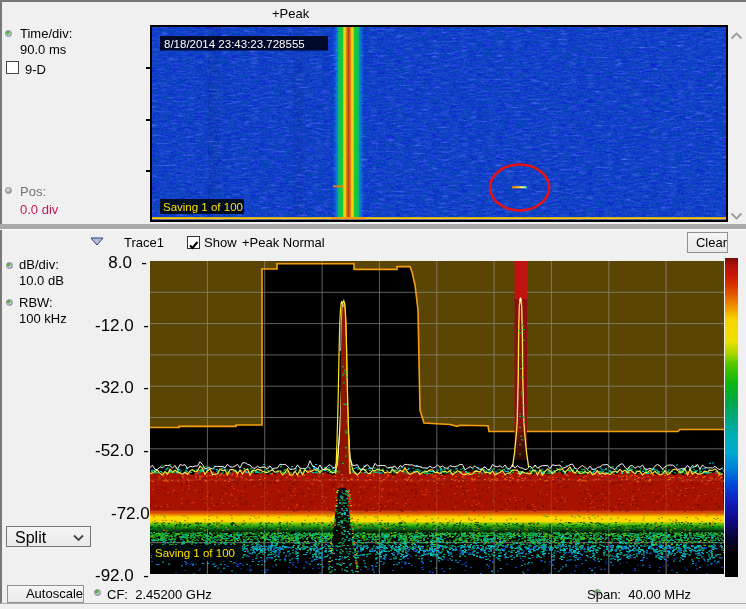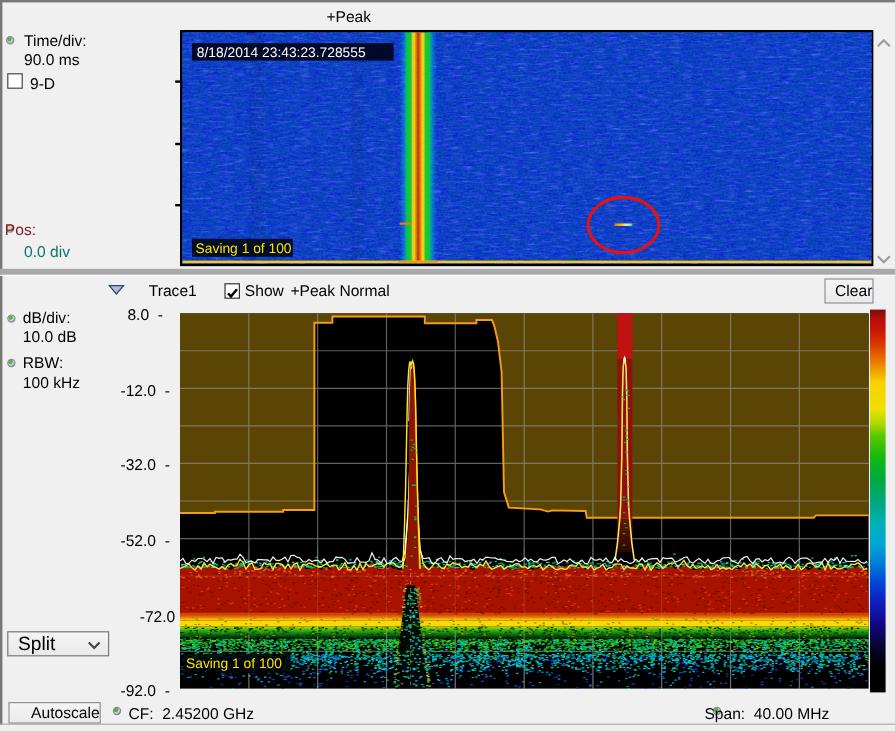--- a/index.html
+++ b/index.html
@@ -1,33 +1,33 @@
 <!DOCTYPE html>
 <html><head><meta charset="utf-8"><style>
 
 *{margin:0;padding:0;box-sizing:border-box}
 html,body{width:746px;height:609px;overflow:hidden}
 body{background:#f0f0f0;font-family:"Liberation Sans",sans-serif;position:relative;color:#000}
 .t{position:absolute;white-space:nowrap;font-size:13px;line-height:15px}
-.axis{position:absolute;width:52px;text-align:center;font-size:13px;line-height:14px;white-space:nowrap}
+.axis{position:absolute;width:52px;text-align:right;font-size:17px;line-height:14px;white-space:nowrap}
 .tick{position:absolute;width:5px;height:2px;background:#000}
 .btn{position:absolute;background:linear-gradient(#f5f5f5,#eaeaea);border:1px solid #8d9299;text-align:right;font-size:13px}
 
 </style></head><body>
 <div style="position:absolute;left:0;top:0;width:746px;height:1.5px;background:#777"></div>
 <div style="position:absolute;left:0;top:0;width:1.5px;height:604px;background:#777"></div>
 <div style="position:absolute;left:0;top:603px;width:746px;height:1px;background:#ababab"></div>
 <div style="position:absolute;left:5px;top:30px;width:7px;height:7px;border-radius:50%;background:radial-gradient(circle at 32% 28%, #55c030 0%, #4db32a 34%, #d0d4dc 48%, #b0b6cc 70%, #2a3a9a 100%);border:0.5px solid #8888a0"></div>
 <div class="t" style="left:20px;top:26px">Time/div:</div>
 <div class="t" style="left:20px;top:42px">90.0 ms</div>
 <div style="position:absolute;left:6px;top:61px;width:13px;height:13px;background:#fff;border:1px solid #454545"></div>
 <div class="t" style="left:25px;top:62px">9-D</div>
 <div style="position:absolute;left:5px;top:187px;width:7px;height:7px;border-radius:50%;background:radial-gradient(circle at 35% 30%, #e8e8e8 0%, #b0b0b0 55%, #787878 100%);border:0.5px solid #909090"></div>
-<div class="t" style="left:4px;top:184px;color:#7f1d1d">Pos:</div>
-<div class="t" style="left:20px;top:202px;color:#0f766e">0.0 div</div>
+<div class="t" style="left:20px;top:184px;color:#737373">Pos:</div>
+<div class="t" style="left:20px;top:202px;color:#be185d">0.0 div</div>
 <div class="t" style="left:272px;top:6px">+Peak</div>
 <div class="tick" style="left:146px;top:67px;width:4px"></div>
 <div class="tick" style="left:146px;top:119px;width:4px"></div>
 <div class="tick" style="left:146px;top:170px;width:4px"></div>
 <svg width="13" height="8" style="position:absolute;left:730px;top:32px">
     <polyline points="1.5,6.5 6.5,1.5 11.5,6.5" fill="none" stroke="#9a9a9a" stroke-width="1.8"></polyline>
   </svg>
 <svg width="13" height="8" style="position:absolute;left:730px;top:212px">
     <polyline points="1.5,1.5 6.5,6.5 11.5,1.5" fill="none" stroke="#9a9a9a" stroke-width="1.8"></polyline>
   </svg>

